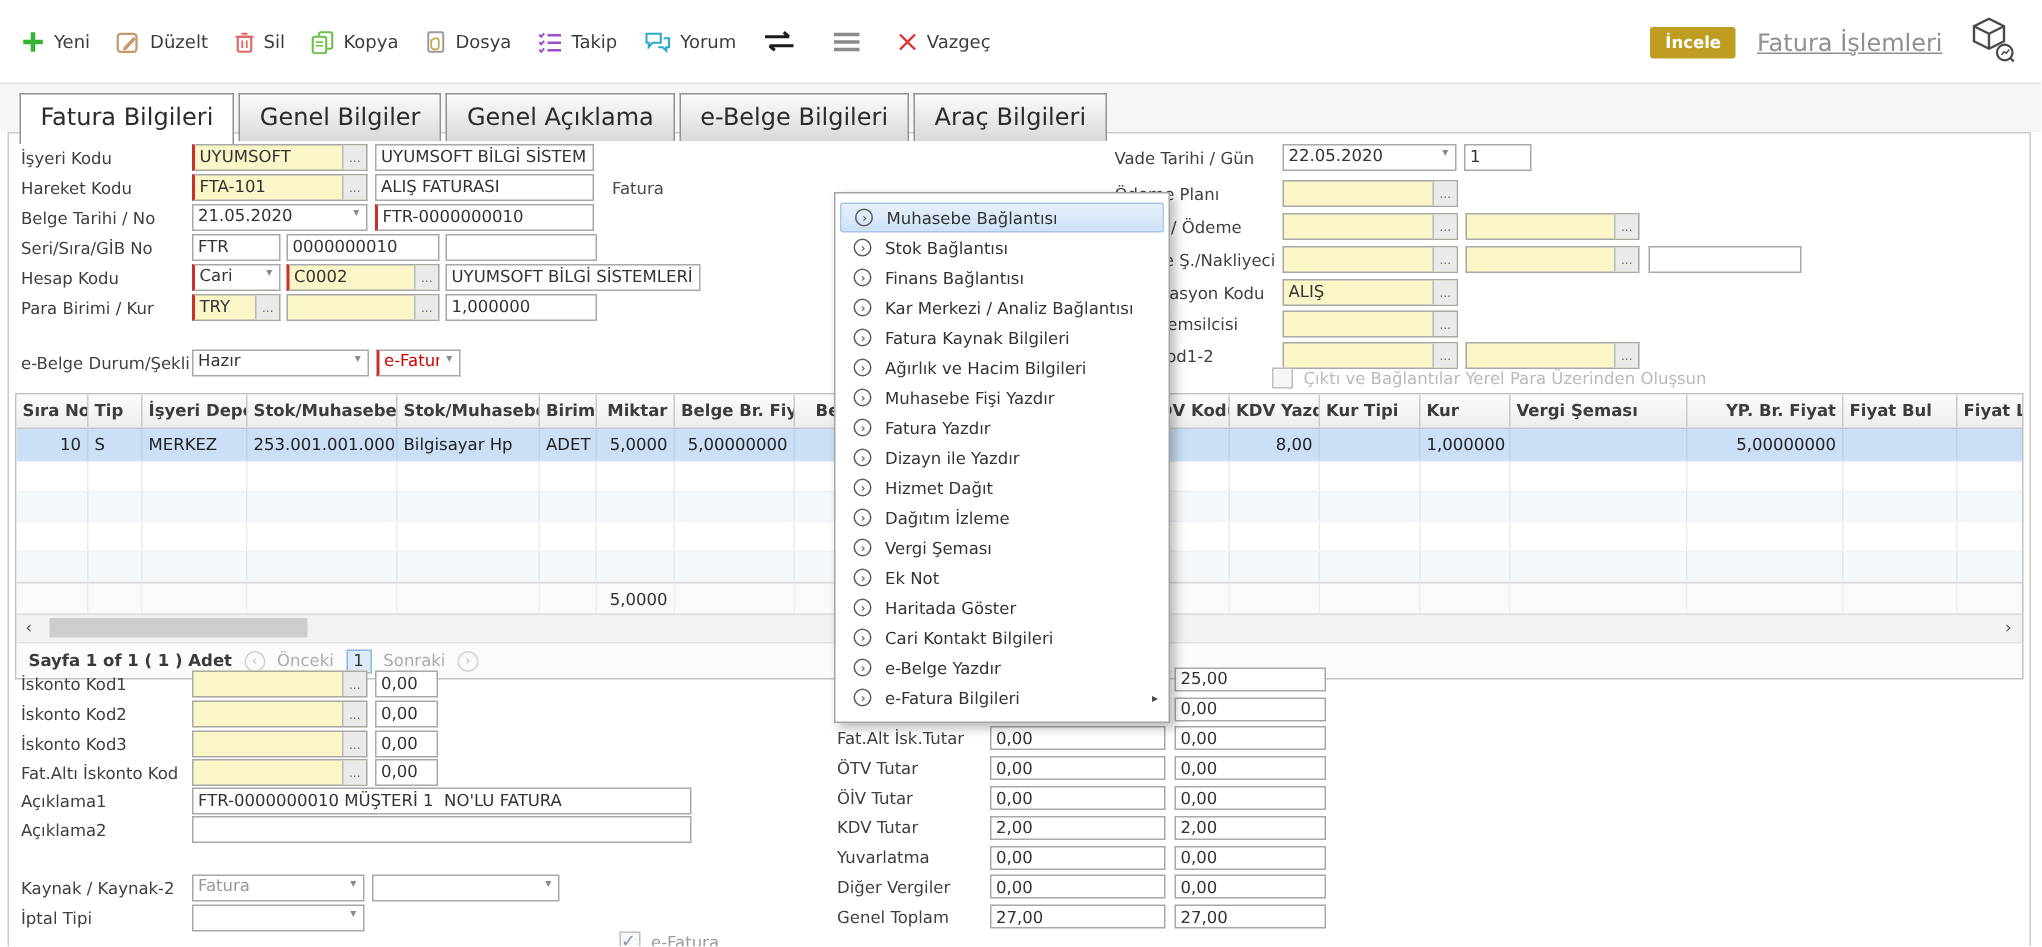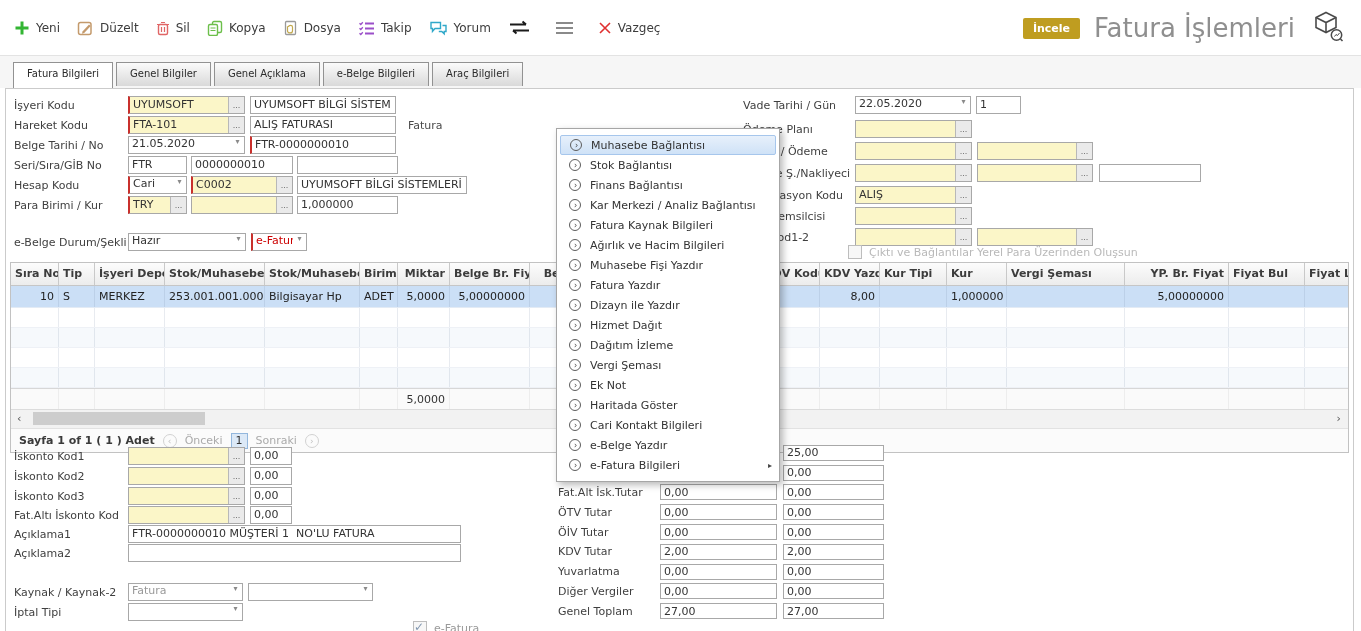--- a/index.html
+++ b/index.html
@@ -5,26 +5,26 @@
   html,body{margin:0;padding:0;background:#fff;}
   body{font-family:"DejaVu Sans","Liberation Sans",sans-serif;font-size:11px;color:#333;}
   .app{position:relative;width:1361px;height:631px;background:#fff;overflow:hidden;}
 
   
   .toolbar{position:absolute;left:0;top:0;width:100%;height:56px;background:#fff;border-bottom:1px solid #e3e3e3;display:flex;align-items:center;gap:17px;padding-left:14px;box-sizing:border-box;}
   .tbtn{display:inline-flex;align-items:center;gap:6px;color:#3c3c3c;font-size:12px;cursor:default;}
   .tbtn svg{display:block;}
   .tright{position:absolute;right:16px;top:0;height:56px;display:flex;align-items:center;gap:14px;}
   .badge{background:#bf9d20;color:#fff;font-size:11px;font-weight:bold;padding:4px 10px;border-radius:2px;}
-  .ptitle{font-size:26px;color:#8f8f8f;}
+  .ptitle{font-size:16px;color:#8f8f8f;text-decoration:underline;}
 
   
   .tabstrip{position:absolute;left:0;top:56px;width:100%;height:32px;background:#f6f6f6;}
   .tabs{position:absolute;left:13px;top:62px;display:flex;gap:3px;z-index:3;}
-  .tab{padding:5px 13px 5px;border:1px solid #929292;border-bottom:none;background:linear-gradient(#fbfbfb,#d9d9d9);color:#2b2b2b;font-size:10px;white-space:nowrap;}
+  .tab{padding:5px 13px 5px;border:1px solid #929292;border-bottom:none;background:linear-gradient(#fbfbfb,#d9d9d9);color:#2b2b2b;font-size:16px;white-space:nowrap;}
   .tab.active{background:#fff;padding-bottom:9px;margin-bottom:-2px;position:relative;}
 
   .panelborder{position:absolute;left:5px;top:88px;width:1347px;height:543px;border:1px solid #cbcbcb;border-bottom:none;background:#fff;z-index:0;}
 
   
   .frow{position:absolute;display:flex;align-items:center;height:20px;z-index:2;}
   .flabel{width:114px;flex:none;color:#3f3f3f;white-space:nowrap;overflow:hidden;}
   .flabel.rt{width:112px;}
   .ctrl{display:inline-flex;height:18px;border:1px solid #a8a8a8;background:#fff;box-sizing:border-box;flex:none;}
   .ctrl input{border:0;outline:0;background:transparent;font:11px "DejaVu Sans","Liberation Sans",sans-serif;color:#333;padding:0 3px;width:100%;min-width:0;height:15px;}

